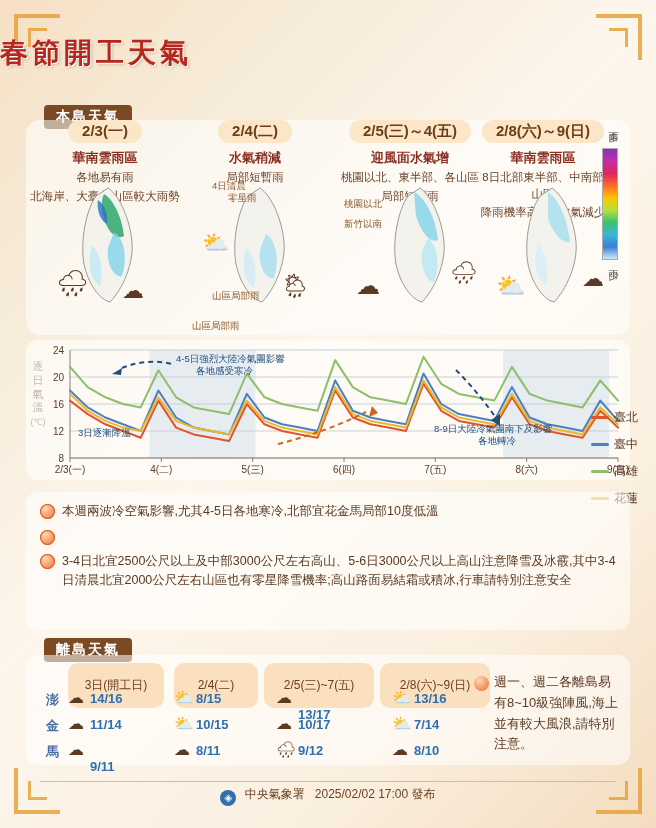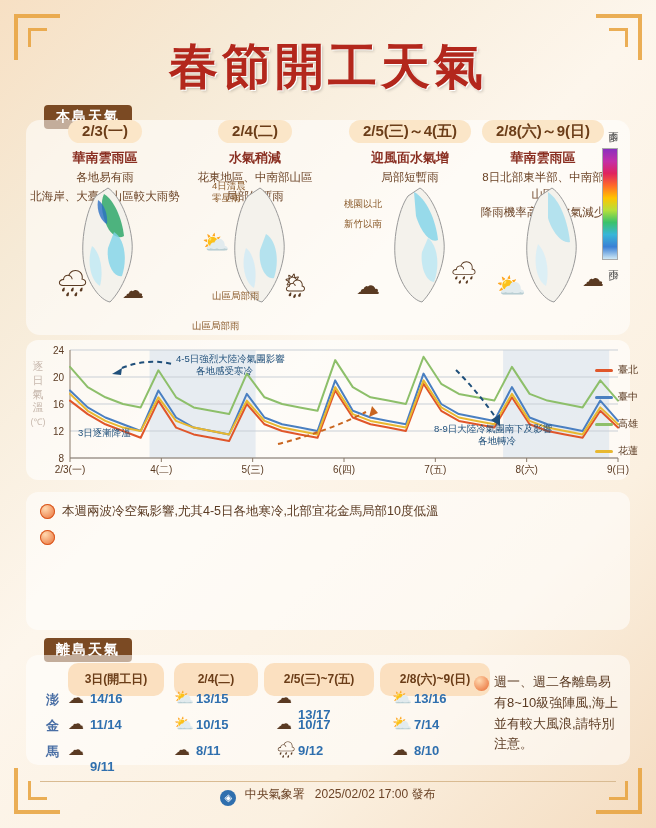--- a/index.html
+++ b/index.html
@@ -17,22 +17,22 @@
   .corner.tr { top:14px; right:14px; border-left:none; border-bottom:none; }
   .corner.bl { bottom:14px; left:14px; border-right:none; border-top:none; }
   .corner.br { bottom:14px; right:14px; border-left:none; border-top:none; }
   .corner::after{ content:""; position:absolute; width:16px; height:16px; border:3px solid #e8a23c; }
   .corner.tl::after{ top:10px; left:10px; border-right:none; border-bottom:none;}
   .corner.tr::after{ top:10px; right:10px; border-left:none; border-bottom:none;}
   .corner.bl::after{ bottom:10px; left:10px; border-right:none; border-top:none;}
   .corner.br::after{ bottom:10px; right:10px; border-left:none; border-top:none;}
 
   .title {
-    position:absolute; top:34px; left:0; width:100%; text-align:center;
-    font-size:49px; font-weight:bold; color:#b3271c; letter-spacing:4px;
+    position:absolute; top:34px; left:0; width:100%; 
+    font-size:28px; font-weight:bold; color:#b3271c; letter-spacing:4px;
     text-shadow: 1px 1px 0 #fff, 2px 2px 3px rgba(0,0,0,.18);
   }
 
   .tag {
     position:absolute; display:inline-block; background:#7b4a23; color:#fff;
     font-size:14px; font-weight:bold; padding:3px 12px; border-radius:4px; letter-spacing:2px;
   }
   .tag.main { top:105px; left:44px; }
   .tag.island { top:638px; left:44px; }
 
@@ -53,34 +53,34 @@
   
   .tw-map { position:absolute; }
   .legend-bar { position:absolute; right:12px; top:28px; width:16px; height:112px;
     background: linear-gradient(to bottom,#8a2fbe,#c32fa8,#e0245e,#ff6a2a,#ffc400,#b7e03a,#39c26a,#39b6d8,#3a7fd5,#cfe8f5);
     border:1px solid #aaa; }
   .legend-txt { position:absolute; right:6px; font-size:10px; color:#555; writing-mode:vertical-rl; }
 
   
   #temp-chart-panel { top:340px; left:26px; width:604px; height:140px; background:rgba(255,255,255,.62); border-radius:12px; }
   .chart-ylabel { position:absolute; left:30px; top:360px; width:16px; font-size:11px; color:#6b4326; line-height:1.25; text-align:center; }
-  .legend-item { position:absolute; right:18px; font-size:10px; color:#5a3a22; }
+  .legend-item { position:absolute; right:18px; font-size:12px; color:#5a3a22;margin-top:46px; }
   .legend-swatch { display:inline-block; width:18px; height:3px; vertical-align:middle; margin-right:5px; border-radius:2px;}
 
   .bullets { position:absolute; top:492px; left:26px; width:604px; height:138px;
     background:rgba(255,255,255,.55); border-radius:12px; padding:10px 14px 10px 14px; }
   .bullet { display:flex; align-items:flex-start; margin-bottom:7px; }
   .bullet .dot { flex:0 0 auto; width:15px; height:15px; border-radius:50%;
       background:radial-gradient(circle at 35% 30%, #ffd9b0, #e8682f); margin-right:7px; margin-top:2px;
       box-shadow:0 0 0 1px #d9571f inset; }
   .bullet .txt { font-size:12.5px; line-height:1.5; color:#5a3a22; }
 
   #island-panel { top:655px; left:26px; width:604px; height:110px; background:rgba(255,255,255,.55); border-radius:12px; }
   .itab { position:absolute; top:8px; background:#fbe0c0; border-radius:10px; font-size:12px;
-     font-weight:bold; color:#6b3d18; padding:8px 8px; text-align:center; }
+     font-weight:normal; color:#6b3d18; padding:14px 8px; text-align:center; }
   .irow-label { position:absolute; font-size:13px; font-weight:bold; color:#4a6fa5; }
   .icell { position:absolute; font-size:13px; font-weight:bold; color:#2f6fae; }
   .island-note { position:absolute; top:672px; left:470px; width:152px; font-size:13px;
       line-height:1.6; color:#5a3a22; }
 
   .footer { position:absolute; bottom:22px; left:0; width:100%; text-align:center;
      font-size:12px; color:#6b4326; }
   .footer .logo { display:inline-block; width:16px; height:16px; border-radius:50%;
      background:#2f6fae; color:#fff; font-size:10px; line-height:16px; text-align:center; margin-right:5px; vertical-align:-3px;}
   .divider { position:absolute; bottom:46px; left:40px; width:576px; height:1px; background:#d9bb92; }
@@ -104,27 +104,27 @@
   <div class="day-col" style="left:4px; width:150px;">
     <div class="day-head">2/3(一)</div>
     <div class="day-title">華南雲雨區</div>
     <div class="day-sub">各地易有雨</div>
     <div class="day-sub">北海岸、大臺北山區較大雨勢</div>
   </div>
 
   <div class="day-col" style="left:154px; width:150px;">
     <div class="day-head">2/4(二)</div>
     <div class="day-title">水氣稍減</div>
-    <div class="day-sub">花東地區、中南部山區</div>
     <div class="day-sub">局部短暫雨</div>
   </div>
 
   <div class="day-col" style="left:304px; width:160px;">
     <div class="day-head">2/5(三)～4(五)</div>
     <div class="day-title">迎風面水氣增</div>
+    <div class="day-sub">桃園以北、東半部、各山區</div>
     <div class="day-sub">局部短暫雨</div>
   </div>
 
   <div class="day-col" style="left:452px; width:130px;">
     <div class="day-head">2/8(六)～9(日)</div>
     <div class="day-title">華南雲雨區</div>
     <div class="day-sub">8日北部東半部、中南部山區</div>
     <div class="day-sub">降雨機率高,9日水氣減少</div>
   </div>
 
@@ -157,21 +157,21 @@
   <div style="position:absolute; left:30px; top:148px; font-size:26px;">🌧</div>
   <div style="position:absolute; left:96px; top:158px; font-size:22px;">☁</div>
   <div style="position:absolute; left:176px; top:110px; font-size:22px;">⛅</div>
   <div style="position:absolute; left:254px; top:152px; font-size:24px;">🌦</div>
   <div style="position:absolute; left:330px; top:152px; font-size:24px;">☁</div>
   <div style="position:absolute; left:424px; top:140px; font-size:22px;">🌧</div>
   <div style="position:absolute; left:470px; top:152px; font-size:24px;">⛅</div>
   <div style="position:absolute; left:556px; top:146px; font-size:22px;">☁</div>
 
   <div class="note-sm" style="left:186px; top:60px;">4日清晨</div>
-  <div class="note-sm" style="left:186px; top:72px;">零星雨</div>
+  <div class="note-sm" style="left:202px; top:72px;">零星雨</div>
   <div class="note-sm" style="left:186px; top:170px;">山區局部雨</div>
   <div class="note-sm" style="left:166px; top:200px;">山區局部雨</div>
   <div class="note-sm" style="left:318px; top:78px;">桃園以北</div>
   <div class="note-sm" style="left:318px; top:98px;">新竹以南</div>
 
   <div class="legend-bar"></div>
   <div class="legend-txt" style="top:4px; right:10px;">雨多</div>
   <div class="legend-txt" style="top:142px; right:10px;">雨少</div>
 </div>
 
@@ -238,36 +238,40 @@
 </div>
 
 <div class="bullets">
   <div class="bullet">
     <span class="dot"></span>
     <span class="txt">本週兩波冷空氣影響,尤其4-5日各地寒冷,北部宜花金馬局部10度低溫</span>
   </div>
   <div class="bullet">
     <span class="dot"></span>
   </div>
+  <div class="bullet">
+    <span class="dot"></span>
+    <span class="txt">3-4日北宜2500公尺以上及中部3000公尺左右高山、5-6日3000公尺以上高山注意降雪及冰霰,其中3-4日清晨北宜2000公尺左右山區也有零星降雪機率;高山路面易結霜或積冰,行車請特別注意安全</span>
+  </div>
 </div>
 
 <div class="panel" id="island-panel">
   <div class="itab" style="left:42px; width:96px;">3日(開工日)</div>
   <div class="itab" style="left:148px; width:84px;">2/4(二)</div>
   <div class="itab" style="left:238px; width:110px;">2/5(三)~7(五)</div>
   <div class="itab" style="left:354px; width:110px;">2/8(六)~9(日)</div>
 
   <div class="irow-label" style="left:20px; top:36px;">澎</div>
   <div class="irow-label" style="left:20px; top:62px;">金</div>
   <div class="irow-label" style="left:20px; top:88px;">馬</div>
 
   <div style="position:absolute;left:42px;top:33px;font-size:16px;">☁</div>
   <div class="icell" style="left:64px; top:36px;">14/16</div>
   <div style="position:absolute;left:148px;top:33px;font-size:16px;">⛅</div>
-  <div class="icell" style="left:170px; top:36px;">13/15</div>
+  <div class="icell" style="left:170px; top:36px;">8/15</div>
   <div style="position:absolute;left:250px;top:33px;font-size:16px;">☁</div>
   <div class="icell" style="left:272px; top:52px;">13/17</div>
   <div style="position:absolute;left:366px;top:33px;font-size:16px;">⛅</div>
   <div class="icell" style="left:388px; top:36px;">13/16</div>
 
   <div style="position:absolute;left:42px;top:59px;font-size:16px;">☁</div>
   <div class="icell" style="left:64px; top:62px;">11/14</div>
   <div style="position:absolute;left:148px;top:59px;font-size:16px;">⛅</div>
   <div class="icell" style="left:170px; top:62px;">10/15</div>
   <div style="position:absolute;left:250px;top:59px;font-size:16px;">☁</div>

